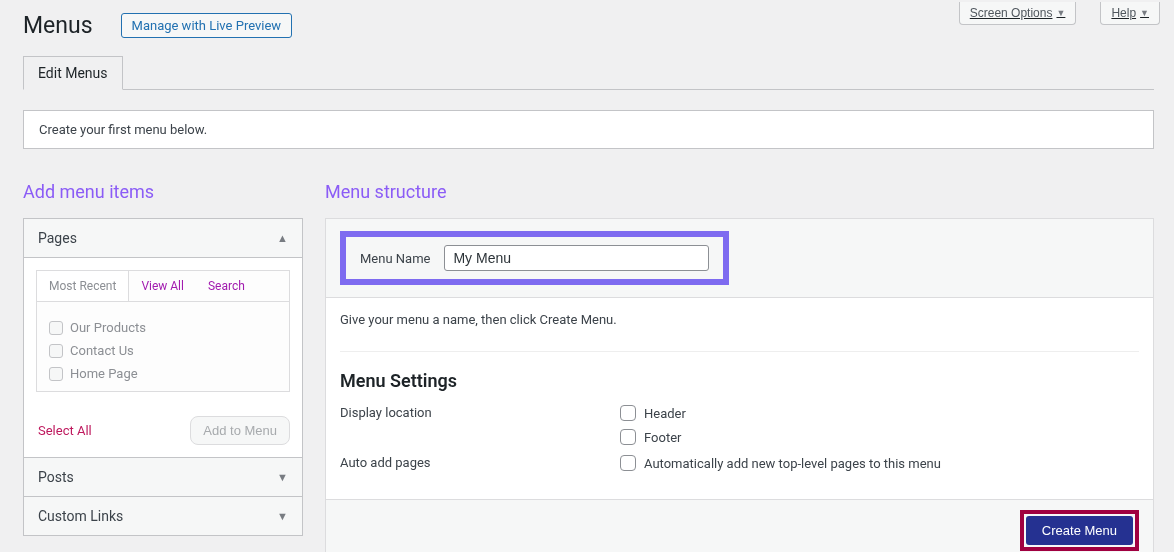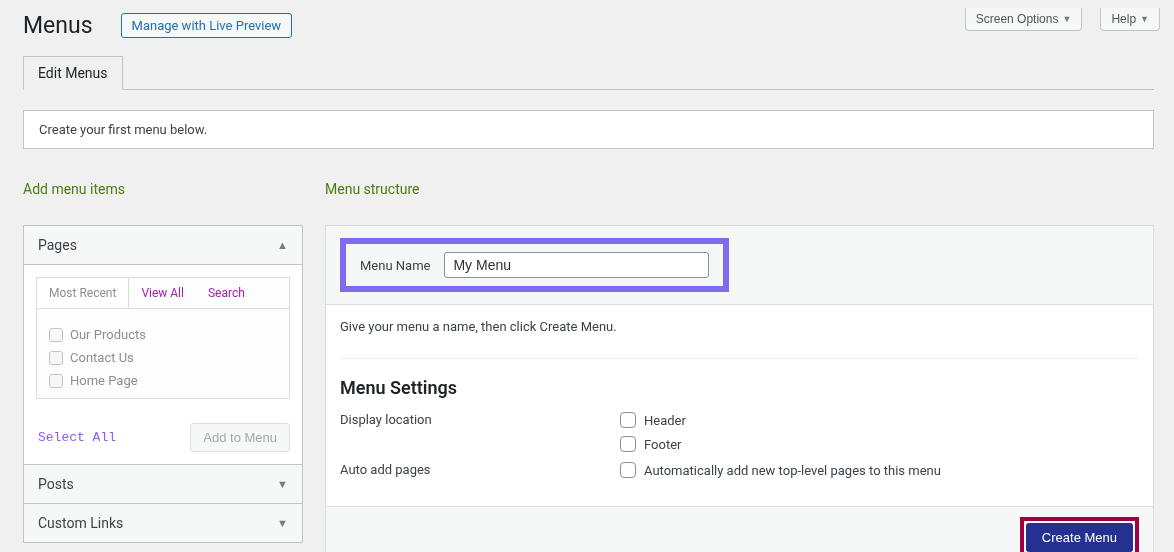--- a/index.html
+++ b/index.html
@@ -8,24 +8,25 @@
     background: #f0f0f1;
     color: #1d2327;
     font-size: 13px;
     width: 1174px;
     height: 552px;
     overflow: hidden;
     position: relative;
   }
   .top-bar {
     position: absolute;
-    top: 8px;
+    top: 2px;
     right: 14px;
     display: flex;
-    gap: 18px;
+    gap: 24px;
+    text-decoration: underline;
   }
   .screen-btn {
     background: #f6f7f7;
     border: 1px solid #c3c4c7;
     border-top: none;
     border-radius: 0 0 4px 4px;
     padding: 4px 10px;
     font-size: 12px;
     color: #50575e;
     cursor: pointer;
@@ -87,24 +88,24 @@
     color: #3c434a;
   }
   .cols {
     display: flex;
     margin: 32px 20px 0 23px;
     gap: 22px;
   }
   .col-left { width: 280px; flex-shrink: 0; }
   .col-right { flex: 1; }
   h2.section-h {
-    font-size: 14px;
+    font-size: 18px;
     font-weight: 400;
-    color: #4d7c0f;
-    margin-bottom: 28px;
+    color: #8b5cf6;
+    margin-bottom: 16px;
   }
   .accordion {
     border: 1px solid #c3c4c7;
     background: #f6f7f7;
   }
   .acc-header {
     padding: 11px 14px;
     font-size: 14px;
     color: #3c434a;
     display: flex;
@@ -157,27 +158,27 @@
     border-radius: 3px;
     background: #f6f7f7;
   }
   .acc-footer {
     display: flex;
     justify-content: space-between;
     align-items: center;
     padding: 12px 0 0 0;
     margin-top: 12px;
   }
-  .select-all { color: #8b5cf6; font-size: 13px; padding-left:2px; cursor:pointer;font-family:Liberation Mono, monospace;}
+  .select-all { color: #be185d; font-size: 13px; padding-left:2px; cursor:pointer;}
   .add-to-menu-btn {
     border: 1px solid #dcdcde;
     background: #f6f7f7;
     color: #a7aaad;
     padding: 6px 12px;
-    border-radius: 3px;
+    border-radius: 8px;
     font-size: 13px;
     cursor: not-allowed;
   }
   .menu-edit-box {
     border: 1px solid #dcdcde;
     background: #fff;
   }
   .menu-name-row {
     padding: 12px 14px;
     display: flex;

